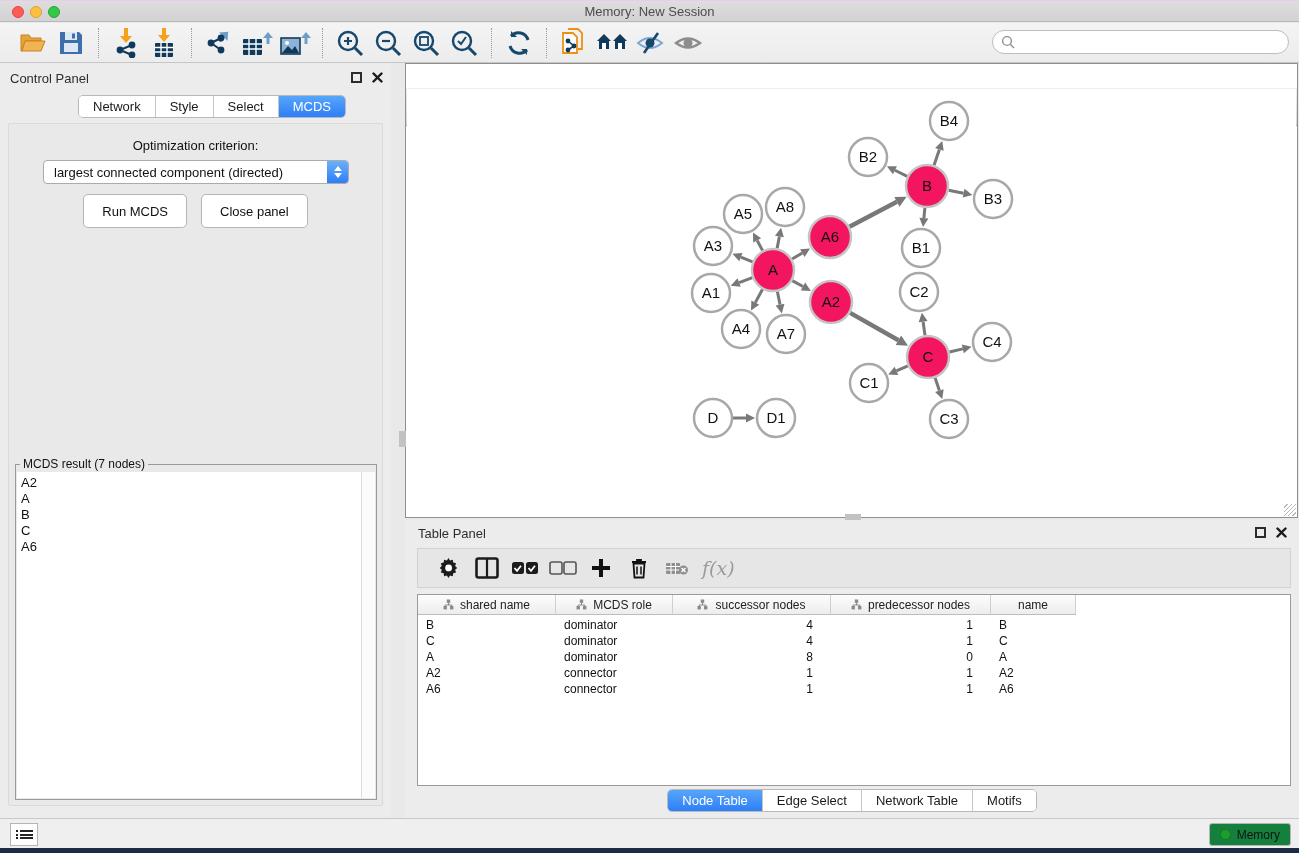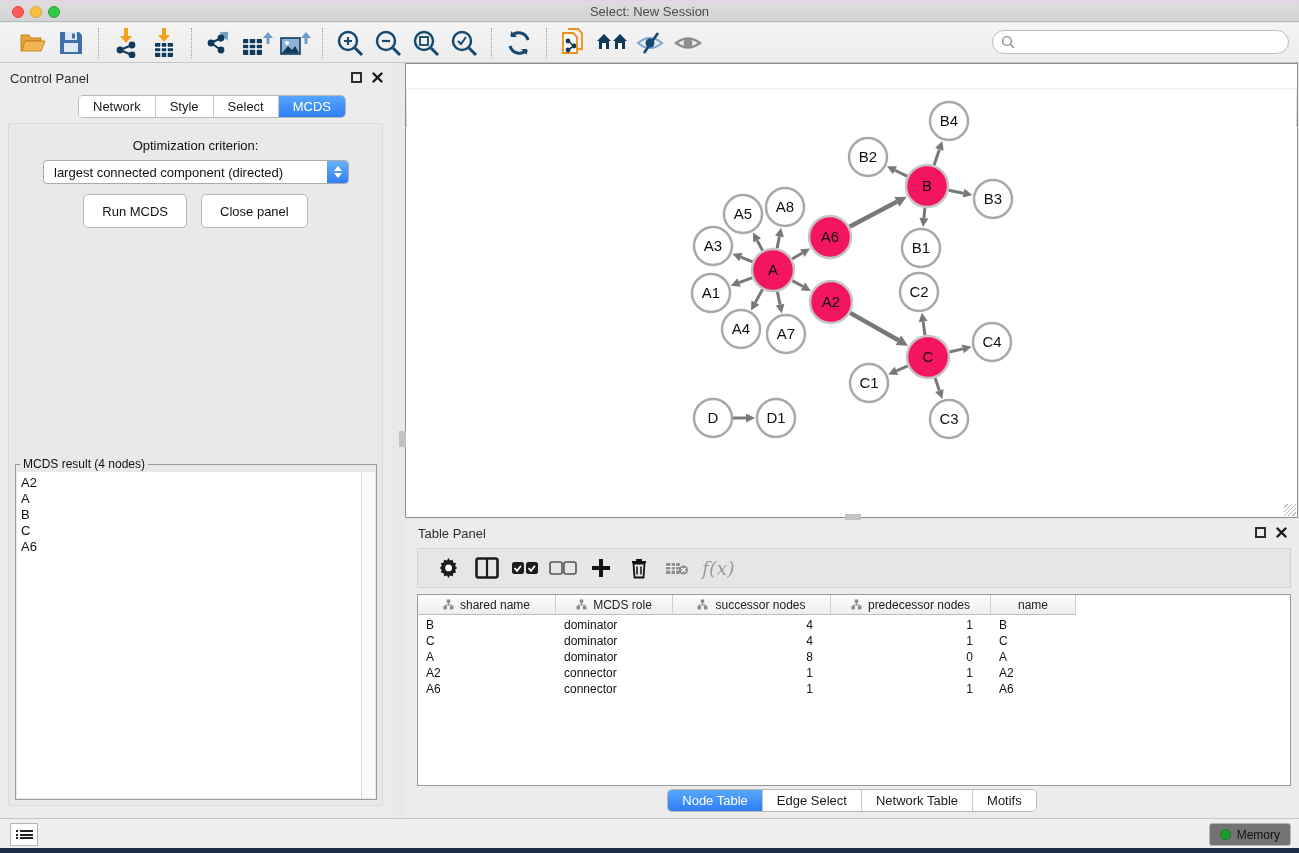--- a/index.html
+++ b/index.html
@@ -97,39 +97,39 @@
   .td.right { text-align:right; padding-right:18px; }
   .bottom-tabs { position:absolute; left:0; right:0; top:269px; display:flex; justify-content:center; }
   .btabs { display:flex; height:23px; border:1px solid #b9b9b9; border-radius:5px;
     background:#fff; overflow:hidden; }
 
   
   .statusbar { position:absolute; left:0; top:818px; width:1299px; height:30px;
     background:#efefef; border-top:1px solid #c8c8c8; }
   .sb-left-btn { position:absolute; left:10px; top:4px; width:28px; height:23px; background:#fdfdfd;
     border:1px solid #b5b5b5; display:flex; align-items:center; justify-content:center; }
-  .memory-btn { position:absolute; right:8px; top:4px; height:23px; padding:0 10px; background:#737373;
+  .memory-btn { position:absolute; right:8px; top:4px; height:23px; padding:0 10px; background:#15803d;
     border:1px solid #b5b5b5; border-radius:3px; display:flex; align-items:center; gap:6px;
     font-size:12px; color:#111; }
   .mem-dot { width:11px; height:11px; border-radius:50%; background:#1f9d2c; border:1px solid #157a20; }
   .bottom-strip { position:absolute; left:0; top:848px; width:1299px; height:5px; background:#1c2b46; }
 
   .listicon-bar { width:13px; height:2px; background:#222; margin:1.5px 0; position:relative; }
   .listicon-bar::before { content:""; position:absolute; left:-4px; top:0; width:2px; height:2px; background:#222; }
 </style>
 </head>
 <body>
 
 <div id="root">
 
   <div class="titlebar">
     <span class="tl red" style="left:12px;"></span>
     <span class="tl yellow" style="left:30px;"></span>
     <span class="tl green" style="left:48px;"></span>
-    <div class="title">Select: New Session</div>
+    <div class="title">Memory: New Session</div>
   </div>
 
   <div class="toolbar">
     <div class="tbtn">
       <svg width="28" height="24" viewBox="0 0 28 24">
           <path d="M2 4 h8 l2 3 h10 v3 H6 L3 20 H2 z" fill="#e8a23c" stroke="#c9831f"></path>
           <path d="M6 10 h20 l-4 10 H3 z" fill="#f0b453" stroke="#c9831f"></path>
         </svg>
     </div>
     <div class="tbtn">
@@ -290,21 +290,21 @@
         <span class="dd-stepper">
             <span class="dd-up"></span>
             <span class="dd-down"></span>
           </span>
       </div>
       <div class="btn-row">
         <div class="mac-btn">Run MCDS</div>
         <div class="mac-btn">Close panel</div>
       </div>
       <fieldset class="mcds-fs">
-        <legend>MCDS result (4 nodes)</legend>
+        <legend>MCDS result (7 nodes)</legend>
         <div style="position:relative; width:100%; height:100%;">
           <div class="mcds-list" id="mcds-list">
               <div>A2</div>
               <div>A</div>
               <div>B</div>
               <div>C</div>
               <div>A6</div>
             </div>
           <div class="mcds-scroll"></div>
         </div>

